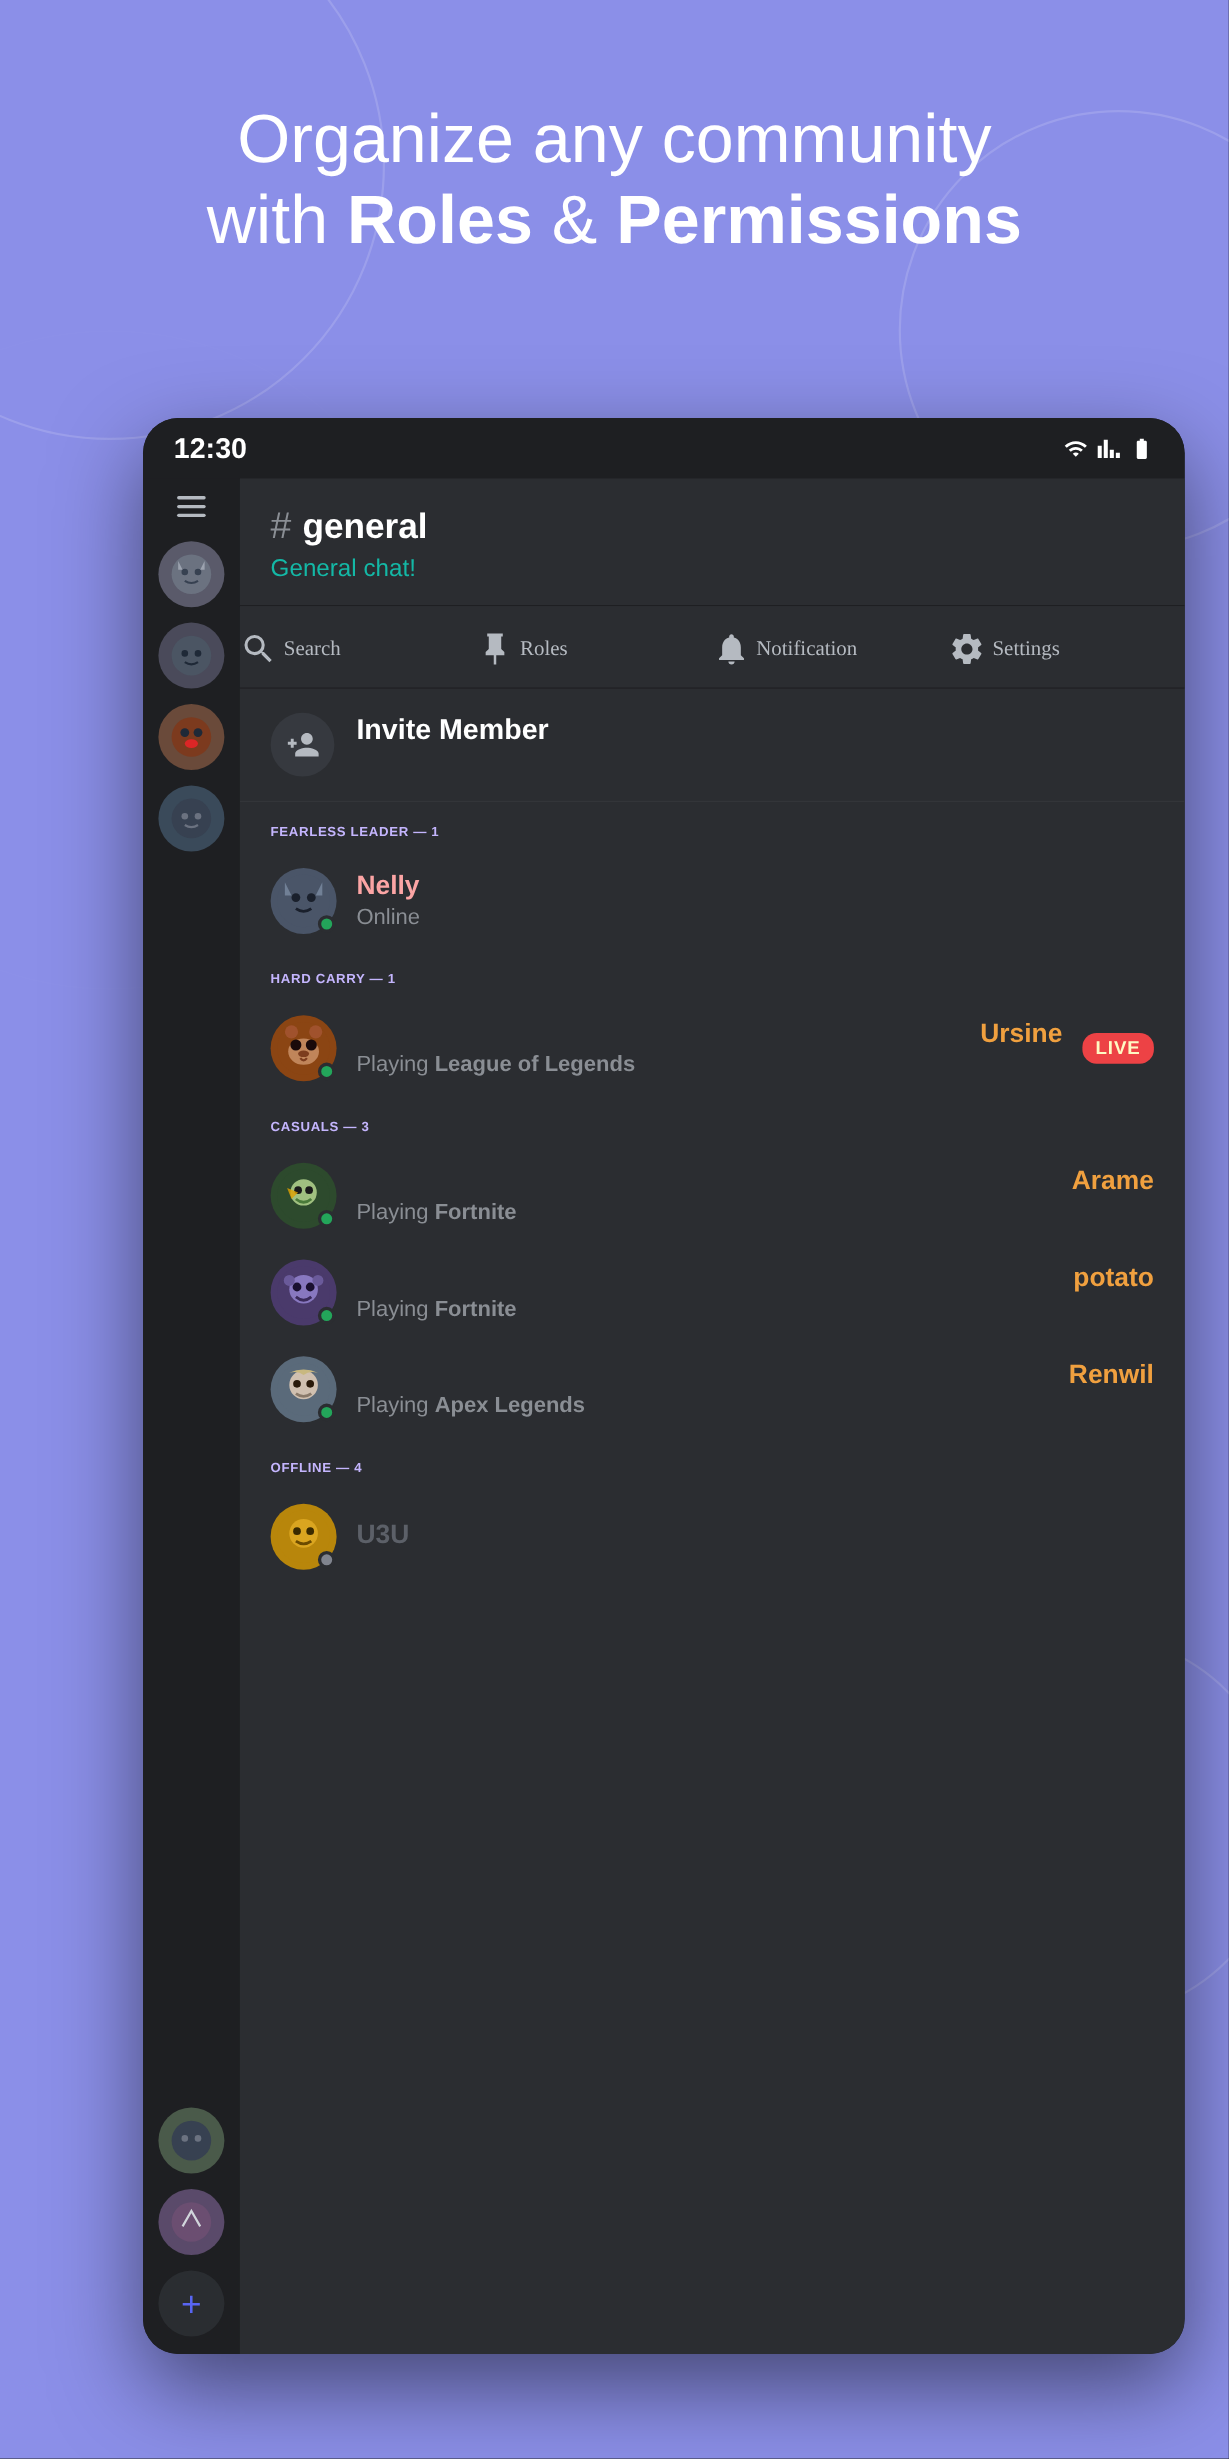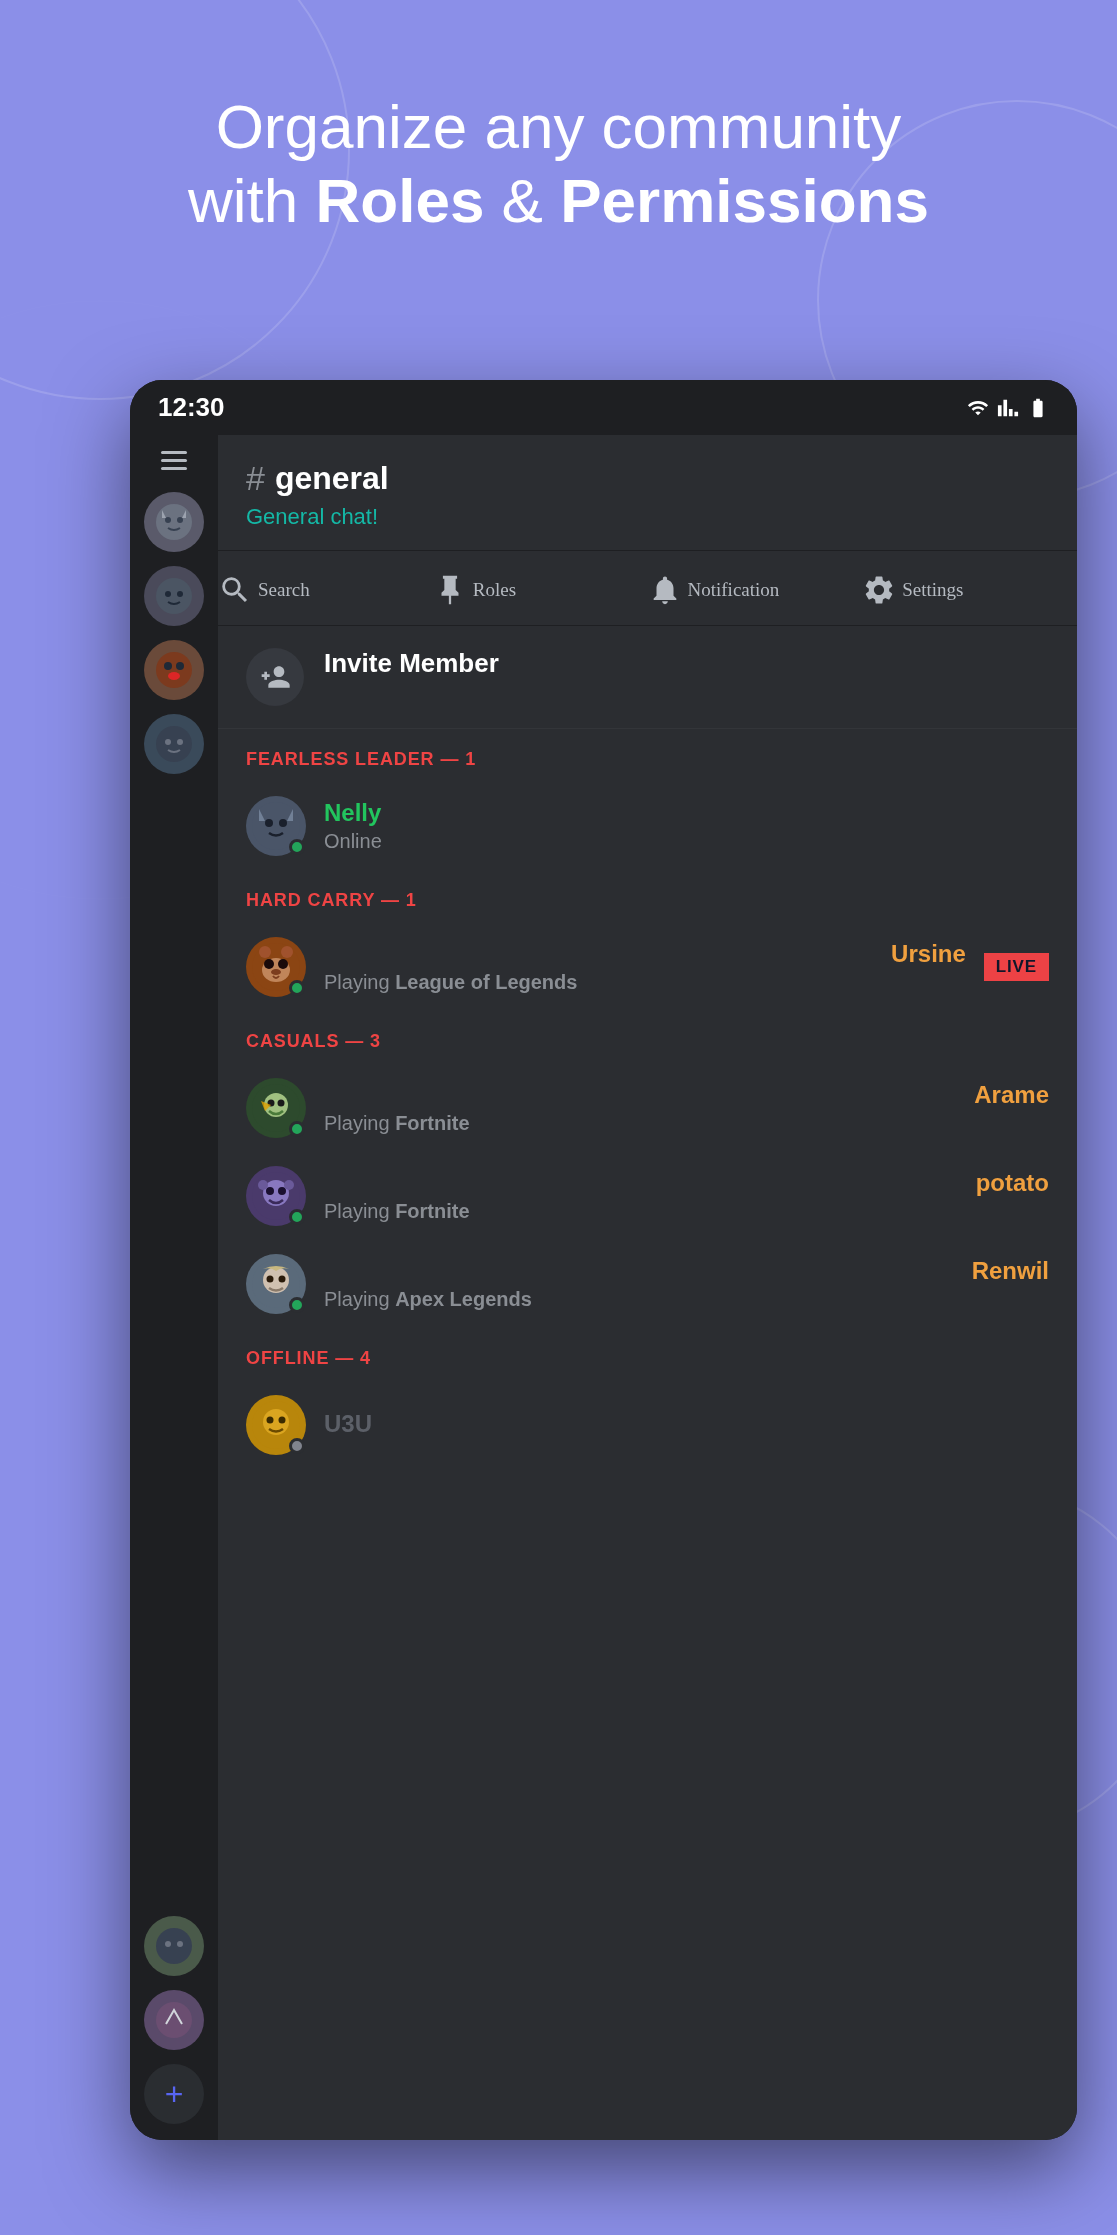--- a/index.html
+++ b/index.html
@@ -242,22 +242,22 @@
     }
     .invite-label {
       color: white;
       font-size: 26px;
       font-weight: 600;
     }
 
     
     .role-header {
       padding: 20px 28px 12px;
-      color: #ef4444;
-      font-size: 18px;
+      color: #c4b5fd;
+      font-size: 12px;
       font-weight: 700;
       letter-spacing: 0.05em;
       text-transform: uppercase;
     }
 
     
     .member-row {
       display: flex;
       align-items: center;
       padding: 14px 28px;
@@ -295,37 +295,37 @@
     }
     .status-dot.online { background: #23a55a; }
     .status-dot.offline { background: #80848e; }
 
     .member-info {
       flex: 1;
     }
     .member-name {
       font-size: 24px;
       font-weight: 600;
-      color: #22c55e;
+      color: #fca5a5;
       margin-bottom: 3px;
     }
     .member-name.orange { color: #f0a03f; text-align: right; }
     .member-status {
       font-size: 20px;
       color: #8a8e94;
     }
     .member-status .game-bold { font-weight: 700; color: #8a8e94; }
 
     .live-badge {
       background: #ed4245;
-      color: #0f172a;
+      color: #fef9c3;
       font-size: 17px;
       font-weight: 700;
       padding: 4px 12px;
-      border-radius: 0;
+      border-radius: 13px;
       letter-spacing: 0.05em;
     }
 
     
     .avatar-nelly {
       background: #4a5568;
     }
     .avatar-ursine {
       background: #8b4513;
     }

